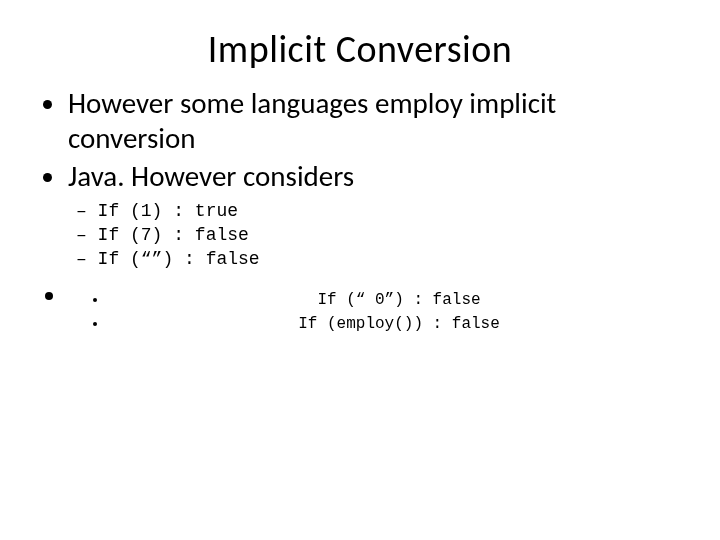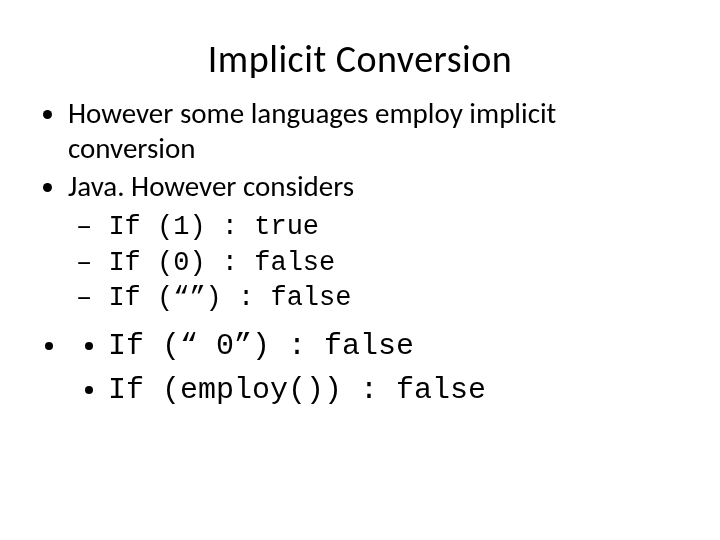--- a/index.html
+++ b/index.html
@@ -8,21 +8,21 @@
     width: 720px;
     height: 540px;
     background: #fff;
     font-family: Calibri, "Segoe UI", Arial, sans-serif;
     color: #000;
   }
   .slide {
     box-sizing: border-box;
     width: 720px;
     height: 540px;
-    padding: 28px 30px 20px 30px;
+    padding: 18px 30px 20px 30px;
   }
   .title {
     text-align: center;
     font-size: 38px;
     font-weight: 400;
     margin: 8px 0 14px 0;
     letter-spacing: 0.5px;
   }
   ul.level1 {
     list-style: disc;
@@ -32,56 +32,57 @@
   }
   ul.level1 > li {
     margin-bottom: 2px;
     line-height: 1.22;
   }
   ul.level2 {
     list-style: none;
     margin: 6px 0 4px 8px;
     padding: 0;
     font-family: "Courier New", Courier, monospace;
-    font-size: 27px;
+    font-size: 18px;
   }
   ul.level2 > li {
     line-height: 1.32;
   }
   ul.level2 > li::before {
     content: "– ";
   }
   li.mono {
     font-family: "Courier New", Courier, monospace;
   }
   ul.level3 {
     list-style: disc;
     margin: 8px 0 0 22px;
     padding: 0 0 0 18px;
     font-family: "Courier New", Courier, monospace;
-    font-size: 30px;
+    font-size: 16px;
+    text-align: center;
   }
   ul.level3 > li {
     line-height: 1.45;
   }
 </style>
 </head>
 <body>
 
 <div class="slide">
 
   <div class="title">Implicit Conversion</div>
 
   <ul class="level1">
     <li>However some languages employ implicit conversion</li>
     <li>
       <span>Java. However considers</span>
       <ul class="level2">
         <li>If (1)  : true</li>
-        <li>If (0)  : false</li>
+        <li>If (7)  : false</li>
         <li>If (“”) : false</li>
       </ul>
     </li>
     <li class="mono">
       <ul class="level3">
         <li>If (“ 0”) : false</li>
         <li>If (employ()) : false</li>
       </ul>
     </li>
   </ul>

